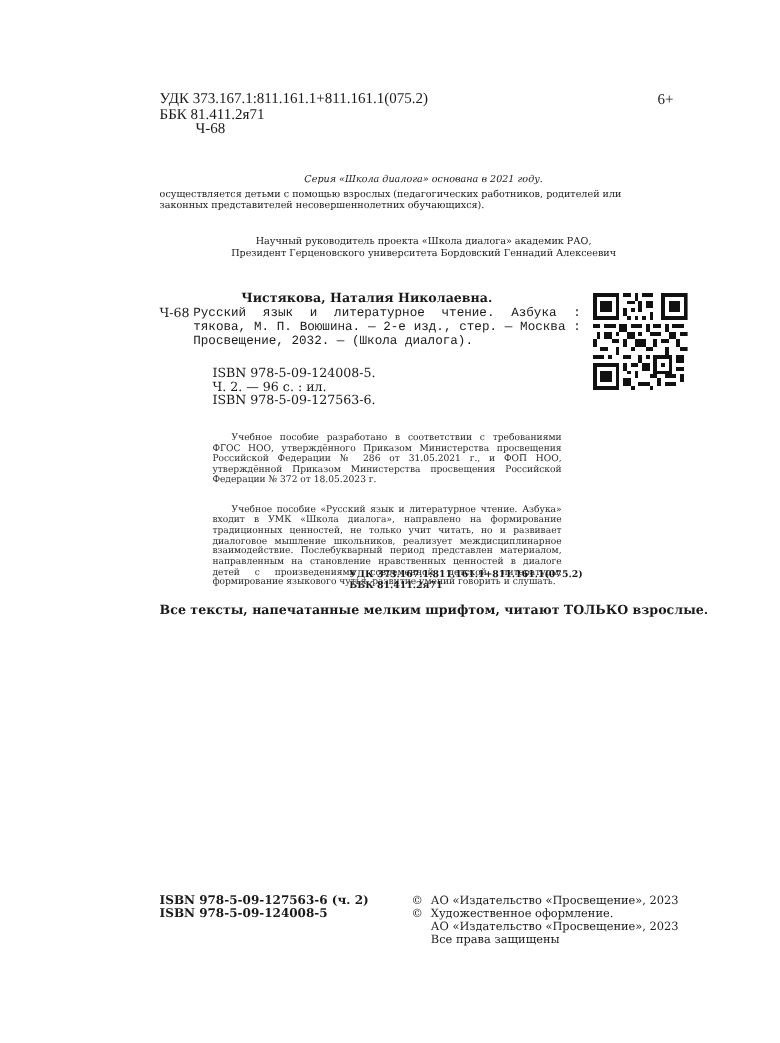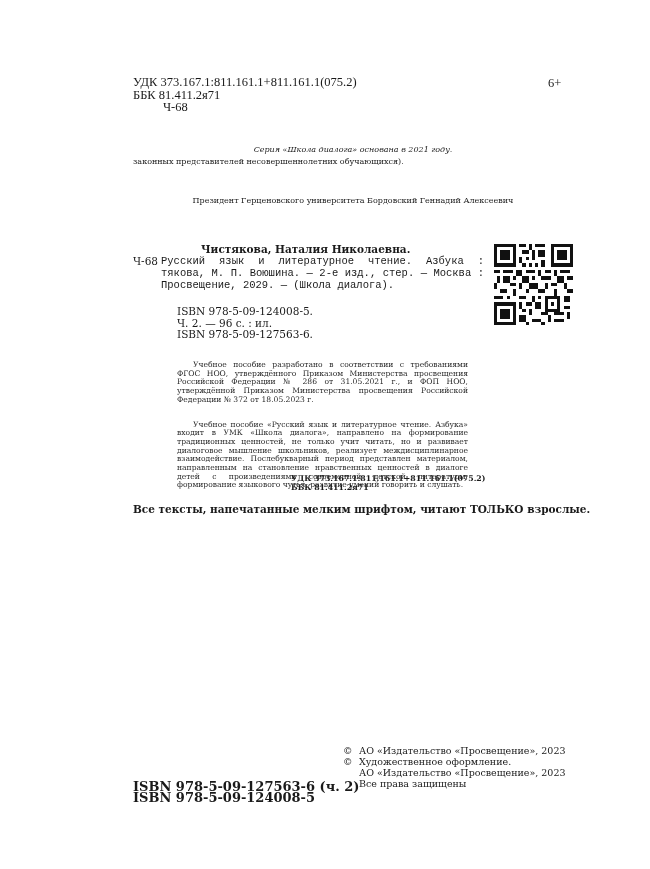--- a/index.html
+++ b/index.html
@@ -32,51 +32,53 @@
 
   
   #annotation { left: 161px; width: 323px; top: 345px; font-size: 7.6px; line-height: 8.7px; font-family: "DejaVu Serif", serif; color: #2a2a2a; }
   #annotation p { margin: 16px; text-indent: 16px; text-align: justify; }
 
   #card-codes-bottom { left: 291px; top: 474px; font-weight: bold; font-size: 7.8px; line-height: 9px; font-family: "DejaVu Serif", serif; }
 
   #adult-warning { left: 133px; top: 503px; font-weight: bold; font-size: 10.5px; font-family: "DejaVu Serif", serif; white-space: nowrap; }
 
   
-  #footer-isbn { left: 133px; top: 745px; font-weight: bold; font-size: 13px; line-height: 11px; font-family: "DejaVu Serif", serif; margin-top: 36px; }
+  #footer-isbn { left: 133px; top: 745px; font-weight: bold; font-size: 10px; line-height: 11px; font-family: "DejaVu Serif", serif; }
   #footer-copyright { left: 343px; top: 745px; font-size: 9.5px; line-height: 11px; font-family: "DejaVu Serif", serif; }
   #footer-copyright .row { display: flex; }
   #footer-copyright .sym { width: 16px; flex: 0 0 16px; }
 </style>
 </head>
 <body>
 
 <div id="top-codes" class="abs">
   <div>УДК 373.167.1:811.161.1+811.161.1(075.2)</div>
   <div>ББК 81.411.2я71</div>
   <div class="indent">Ч-68</div>
 </div>
 <div id="age-rating" class="abs">6+</div>
 
 <div id="series-note" class="abs">Серия «Школа диалога» основана в 2021 году.</div>
 
 <div id="safety-notice" class="abs">
+  <div>осуществляется детьми с помощью взрослых (педагогических работников, родителей или</div>
   <div>законных представителей несовершеннолетних обучающихся).</div>
 </div>
 
 <div id="supervisor" class="abs">
+  <div>Научный руководитель проекта «Школа диалога» академик РАО,</div>
   <div>Президент Герценовского университета Бордовский Геннадий Алексеевич</div>
 </div>
 
 <div id="card-author" class="abs">Чистякова, Наталия Николаевна.</div>
 <div id="card-code" class="abs">Ч-68</div>
 <div id="card-desc" class="abs">
   <span class="line">Русский язык и литературное чтение. Азбука :</span>
   <span class="line">тякова, М. П. Воюшина. — 2-е изд., стер. — Москва :</span>
-  <span class="line last">Просвещение, 2029. — (Школа диалога).</span>
+  <span class="line last">Просвещение, 2032. — (Школа диалога).</span>
 </div>
 <div id="card-isbn" class="abs">
   <div>ISBN 978-5-09-124008-5.</div>
   <div>Ч. 2. — 96 с. : ил.</div>
   <div>ISBN 978-5-09-127563-6.</div>
 </div>
 
 <div id="qr" class="abs">
   <svg width="79" height="81" viewBox="0 0 25 25" shape-rendering="crispEdges" preserveAspectRatio="none">
     <rect width="25" height="25" fill="#fff"></rect>

